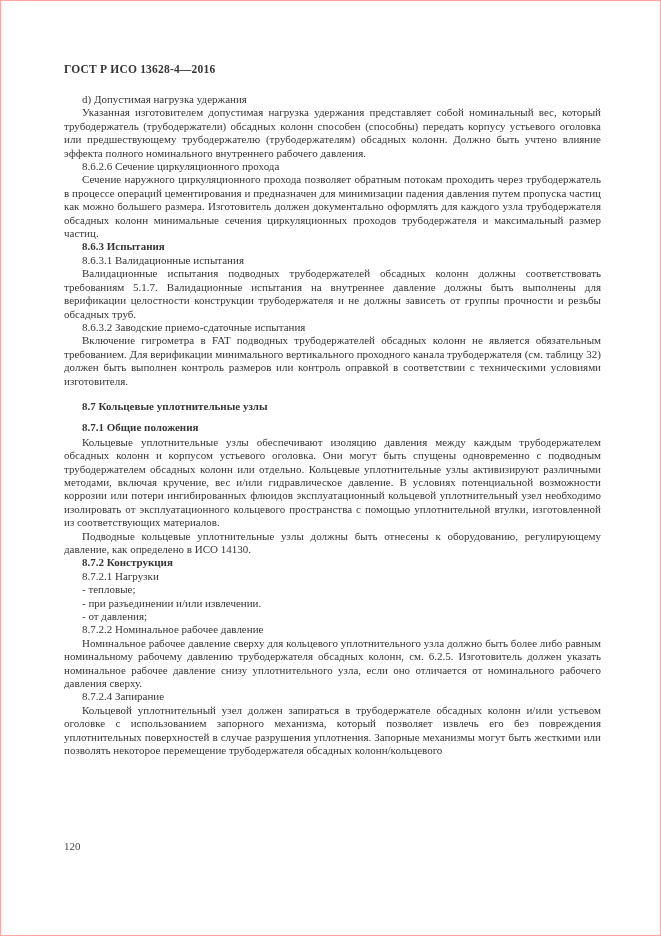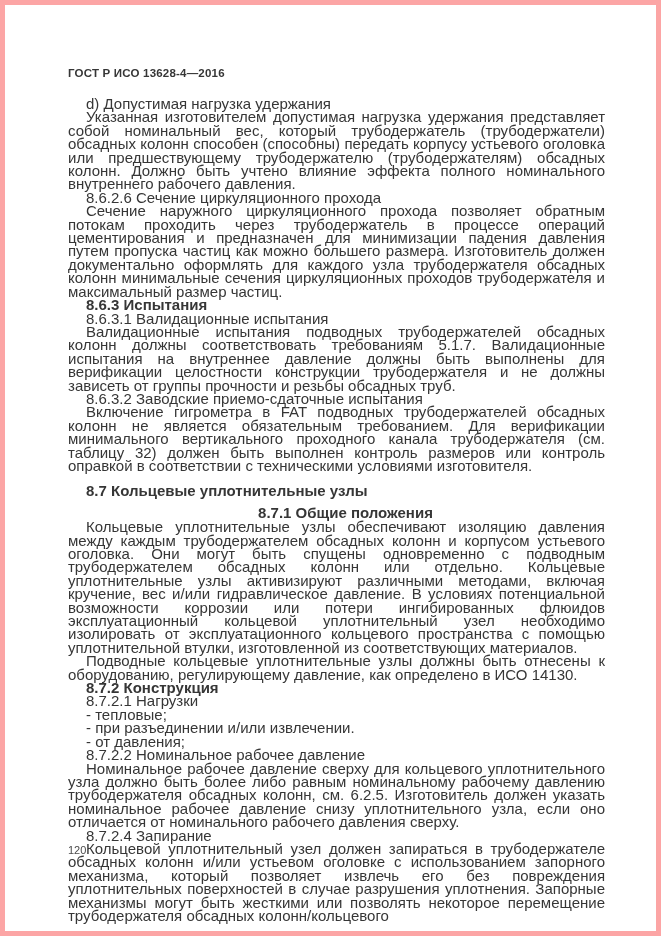--- a/index.html
+++ b/index.html
@@ -6,36 +6,36 @@
     margin: 0;
     padding: 0;
     background: #ffffff;
   }
   .page {
     position: relative;
     width: 661px;
     height: 936px;
     box-sizing: border-box;
     background: #ffffff;
-    border: 5px solid #fca5a5;
+    border: 1px solid #fca5a5;
     padding: 61px 60px 0 63px;
-    font-family: Liberation Sans, sans-serif;
+    font-family: Liberation Serif, serif;
     color: #363636;
     overflow: hidden;
   }
   .doc-header {
     font-size: 11.5px;
     font-weight: bold;
     line-height: 14px;
     margin: 0 0 17px 0;
     letter-spacing: 0.2px;
   }
   .content {
     width: 537px;
-    font-size: 15px;
+    font-size: 11px;
     line-height: 13.4px;
   }
   .content p {
     margin: 0;
     padding: 0;
   }
   .blk-para {
     text-align: justify;
     text-indent: 18px;
   }
@@ -49,21 +49,21 @@
     font-weight: bold;
   }
   .blk-section-heading {
     text-align: left;
     text-indent: 18px;
     font-weight: bold;
     margin-top: 12px !important;
     margin-bottom: 8px !important;
   }
   .blk-sub-heading {
-    text-align: center;
+    text-align: left;
     text-indent: 18px;
     font-weight: bold;
     margin-bottom: 1px !important;
   }
   .page-footer {
     position: absolute;
     left: 63px;
     top: 839px;
     font-size: 11px;
     color: #4a4a4a;

